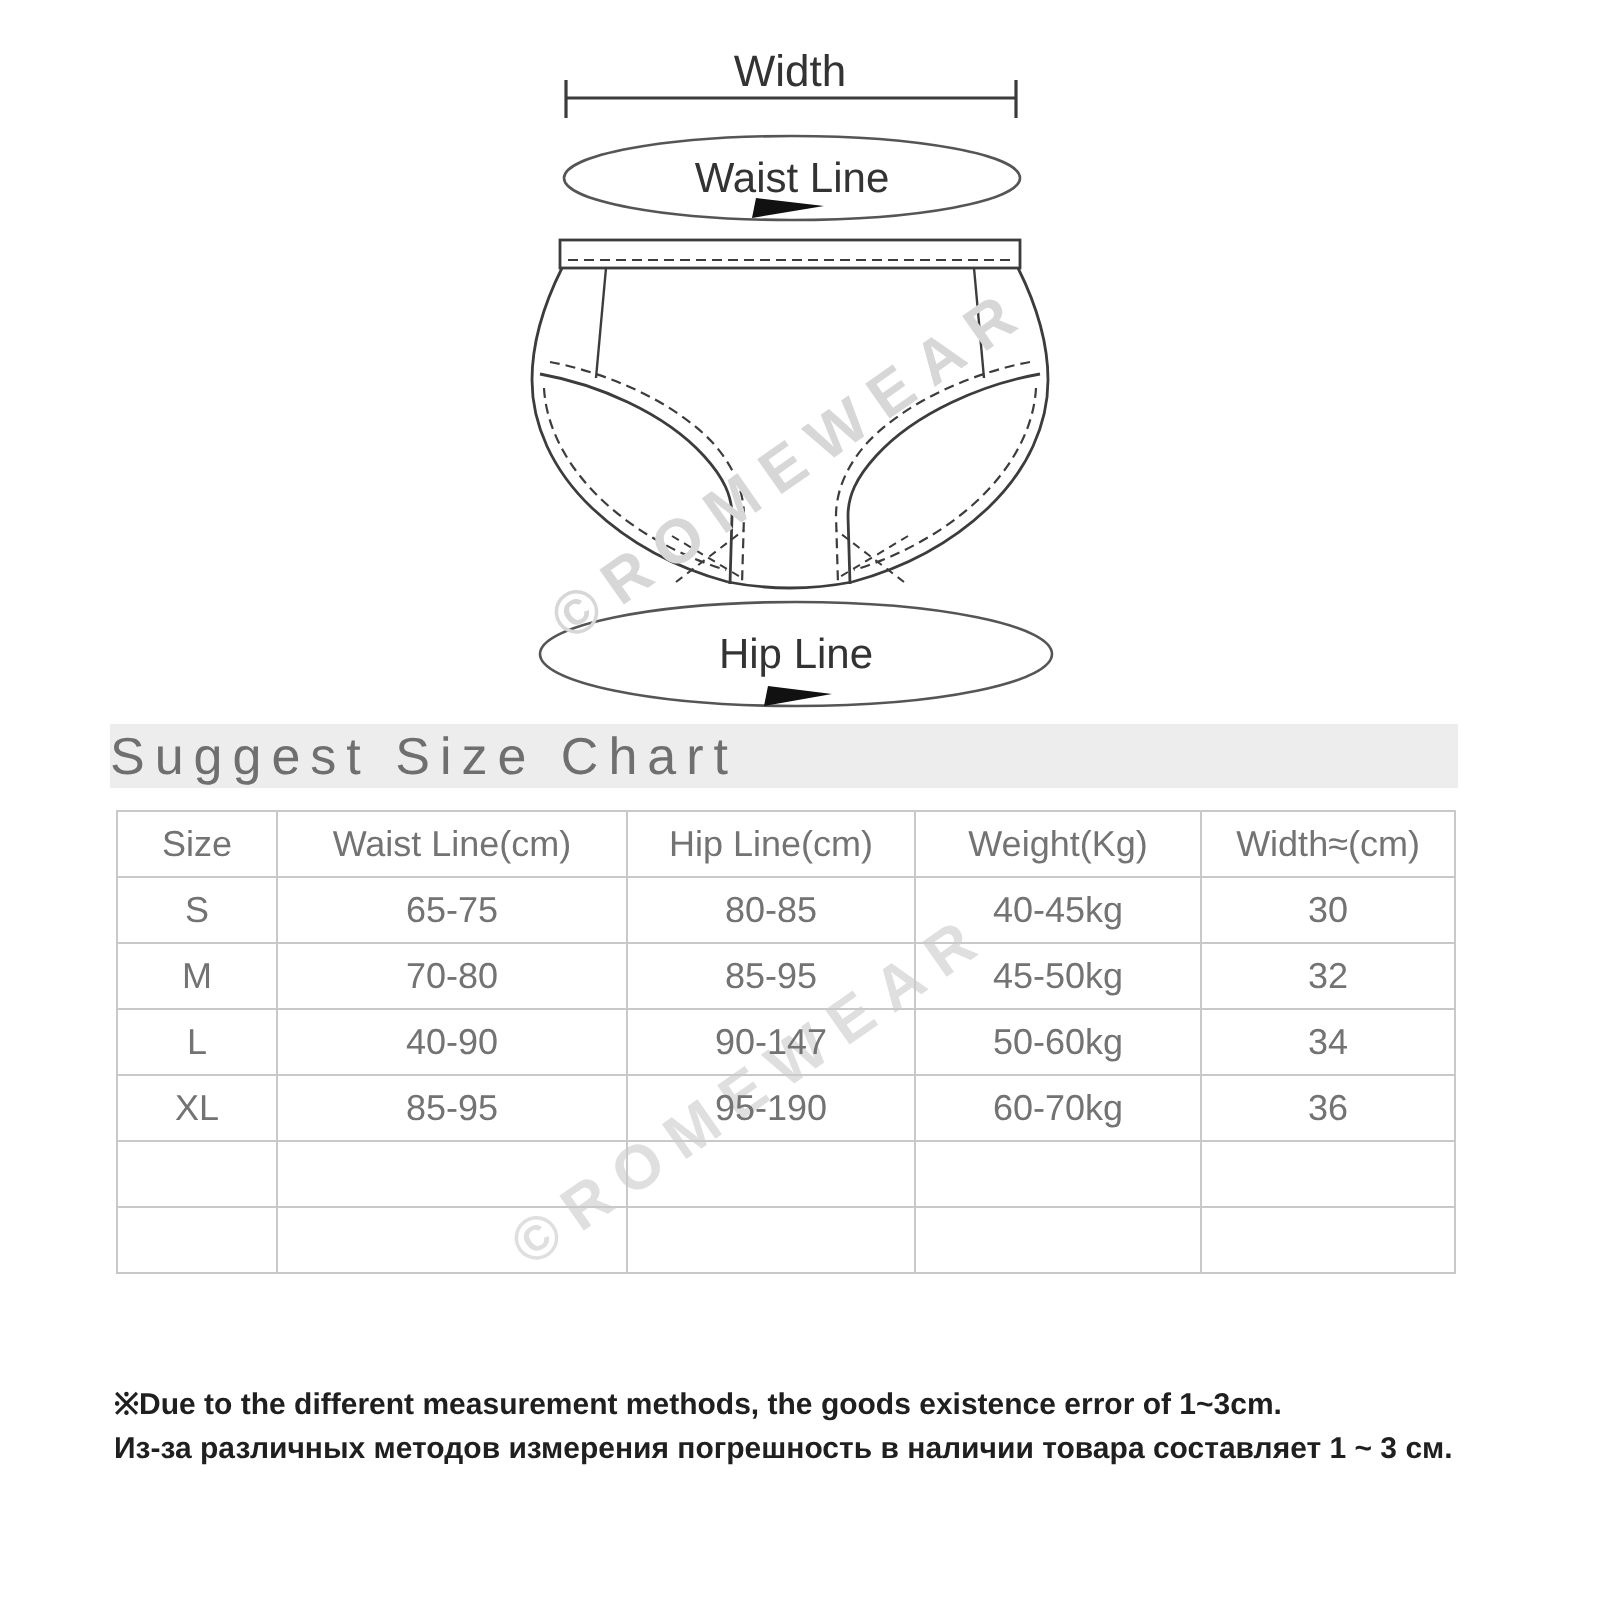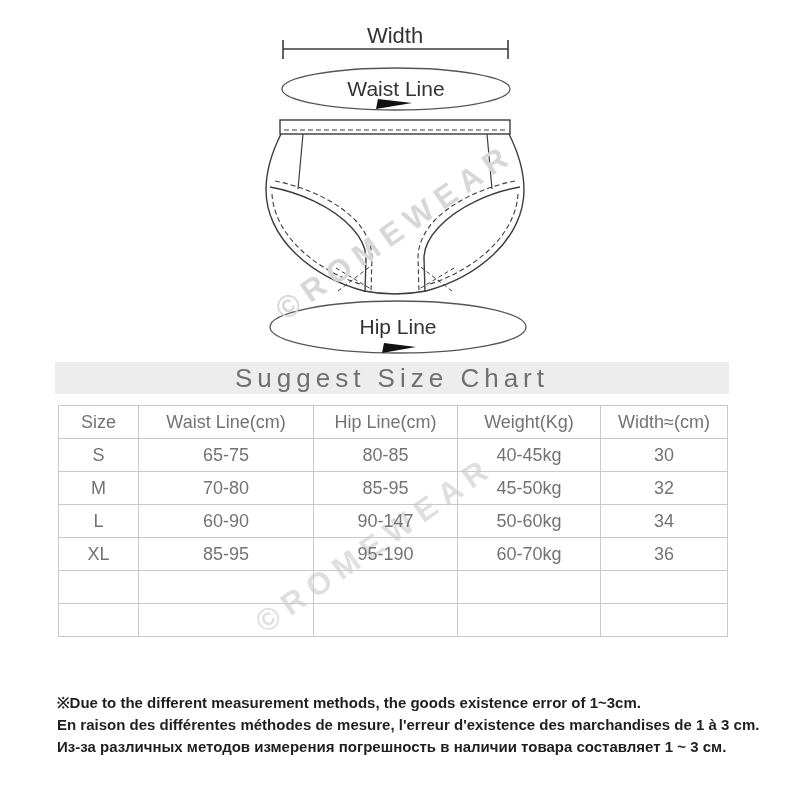--- a/index.html
+++ b/index.html
@@ -14,21 +14,21 @@
   
   .watermark { position:absolute; color:#d7d7d7; font-weight:700; white-space:nowrap;
                letter-spacing:8px; pointer-events:none; }
   .wm-briefs { left:395px; top:232px; font-size:31px;
                transform:translate(-50%,-50%) rotate(-35deg); }
   .wm-table  { left:375px; top:545px; font-size:31px; color:#dfdfdf;
                transform:translate(-50%,-50%) rotate(-35deg); }
 
   
   .title-band { position:absolute; left:55px; top:362px; width:674px; height:32px;
-                background:#ededed; text-align:center; line-height:32px;
+                background:#ededed; line-height:32px;
                 font-size:26px; letter-spacing:5px; color:#6f6f6f; }
 
   
   table.size-table { position:absolute; left:58px; top:405px; width:669px;
                      border-collapse:collapse; table-layout:fixed; }
   .size-table th, .size-table td { border:1px solid #c9c9c9; height:33px;
                      text-align:center; vertical-align:middle;
                      font-size:18px; font-weight:400; color:#737373; }
   .size-table col.c-size  { width:80px; }
   .size-table col.c-waist { width:175px; }
@@ -122,21 +122,21 @@
       </tr>
       <tr>
         <td>M</td>
         <td>70-80</td>
         <td>85-95</td>
         <td>45-50kg</td>
         <td>32</td>
       </tr>
       <tr>
         <td>L</td>
-        <td>60-90</td>
+        <td>40-90</td>
         <td>90-147</td>
         <td>50-60kg</td>
         <td>34</td>
       </tr>
       <tr>
         <td>XL</td>
         <td>85-95</td>
         <td>95-190</td>
         <td>60-70kg</td>
         <td>36</td>
@@ -153,17 +153,16 @@
           <td></td>
         <td></td>
           <td></td>
         <td></td>
       </tr>
     </tbody>
   </table>
 
   <div class="notes">
     <div class="note-line">※Due to the different measurement methods, the goods existence error of 1~3cm.</div>
-    <div class="note-line">En raison des différentes méthodes de mesure, l'erreur d'existence des marchandises de 1 à 3 cm.</div>
     <div class="note-line">Из-за различных методов измерения погрешность в наличии товара составляет 1 ~ 3 см.</div>
   </div>
 
 </div>
 
 </body></html>

